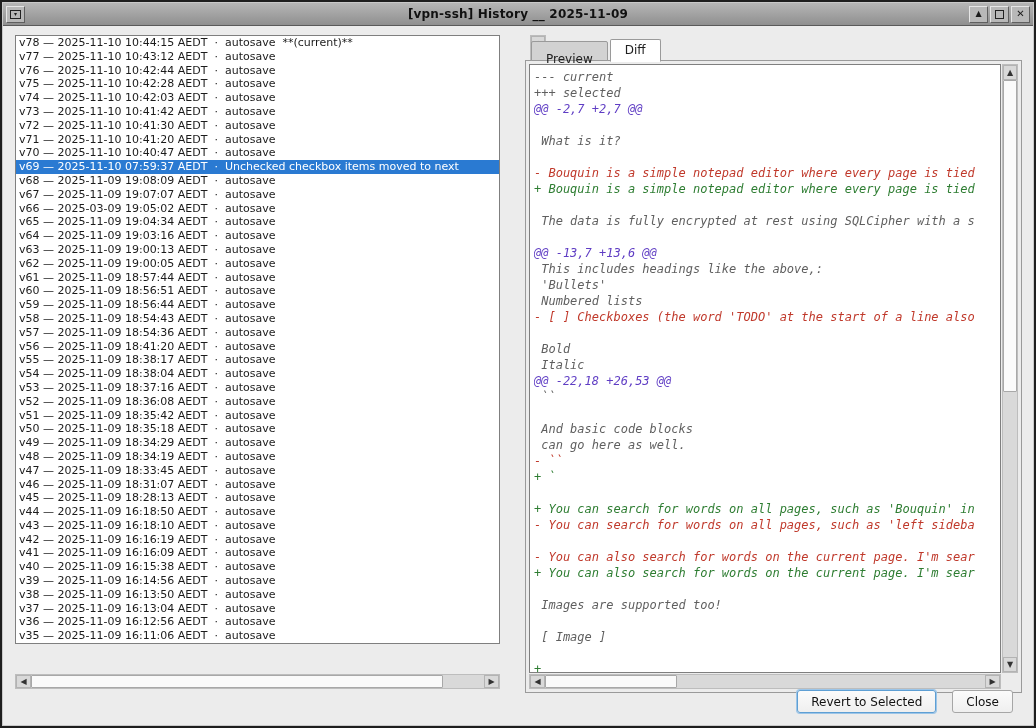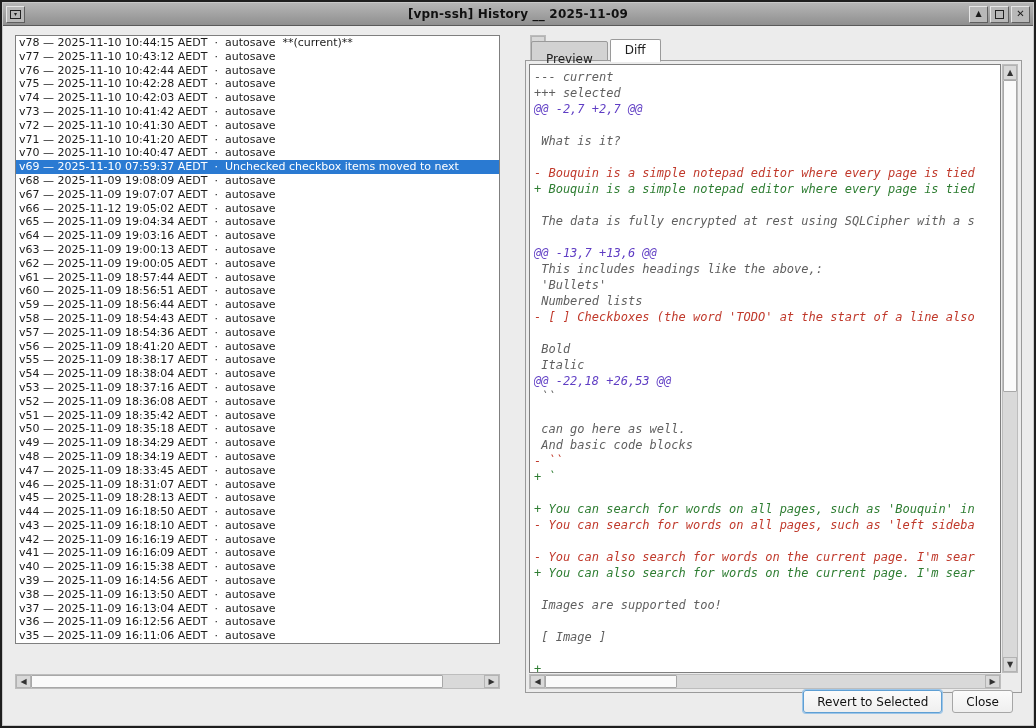--- a/index.html
+++ b/index.html
@@ -97,21 +97,21 @@
     font-size: 12px; line-height: 16px; height: 16px; white-space: pre; overflow: hidden;
   }
   .dline.meta { color: var(--c-ctx); }
   .dline.ctx  { color: var(--c-ctx); }
   .dline.hunk { color: var(--c-hunk); }
   .dline.del  { color: var(--c-del); }
   .dline.add  { color: var(--c-add); }
 
   
   .btn-row {
-    position: absolute; right: 21px; bottom: 13px; display: flex; gap: 10px;
+    position: absolute; right: 21px; bottom: 13px; display: flex; gap: 16px;
   }
   .btn {
     height: 23px; padding: 0 13px; font-size: 12px; color: #111;
     background: linear-gradient(#fbfbfb, #efefef);
     border: 1px solid #a6a6a6; border-radius: 3px;
     display: flex; align-items: center; justify-content: center;
   }
   .btn.focused {
     border: 1px solid #5e9fd4;
     box-shadow: 0 0 0 1px #9cc5e8;
@@ -147,21 +147,21 @@
         <div class="row">v76 — 2025-11-10 10:42:44 AEDT  ·  autosave</div>
         <div class="row">v75 — 2025-11-10 10:42:28 AEDT  ·  autosave</div>
         <div class="row">v74 — 2025-11-10 10:42:03 AEDT  ·  autosave</div>
         <div class="row">v73 — 2025-11-10 10:41:42 AEDT  ·  autosave</div>
         <div class="row">v72 — 2025-11-10 10:41:30 AEDT  ·  autosave</div>
         <div class="row">v71 — 2025-11-10 10:41:20 AEDT  ·  autosave</div>
         <div class="row">v70 — 2025-11-10 10:40:47 AEDT  ·  autosave</div>
         <div class="row selected">v69 — 2025-11-10 07:59:37 AEDT  ·  Unchecked checkbox items moved to next</div>
         <div class="row">v68 — 2025-11-09 19:08:09 AEDT  ·  autosave</div>
         <div class="row">v67 — 2025-11-09 19:07:07 AEDT  ·  autosave</div>
-        <div class="row">v66 — 2025-11-12 19:05:02 AEDT  ·  autosave</div>
+        <div class="row">v66 — 2025-03-09 19:05:02 AEDT  ·  autosave</div>
         <div class="row">v65 — 2025-11-09 19:04:34 AEDT  ·  autosave</div>
         <div class="row">v64 — 2025-11-09 19:03:16 AEDT  ·  autosave</div>
         <div class="row">v63 — 2025-11-09 19:00:13 AEDT  ·  autosave</div>
         <div class="row">v62 — 2025-11-09 19:00:05 AEDT  ·  autosave</div>
         <div class="row">v61 — 2025-11-09 18:57:44 AEDT  ·  autosave</div>
         <div class="row">v60 — 2025-11-09 18:56:51 AEDT  ·  autosave</div>
         <div class="row">v59 — 2025-11-09 18:56:44 AEDT  ·  autosave</div>
         <div class="row">v58 — 2025-11-09 18:54:43 AEDT  ·  autosave</div>
         <div class="row">v57 — 2025-11-09 18:54:36 AEDT  ·  autosave</div>
         <div class="row">v56 — 2025-11-09 18:41:20 AEDT  ·  autosave</div>
@@ -229,22 +229,22 @@
           <div class="dline ctx"> This includes headings like the above,:</div>
           <div class="dline ctx"> 'Bullets'</div>
           <div class="dline ctx"> Numbered lists</div>
           <div class="dline del">- [ ] Checkboxes (the word 'TODO' at the start of a line also</div>
           <div class="dline ctx"> </div>
           <div class="dline ctx"> Bold</div>
           <div class="dline ctx"> Italic</div>
           <div class="dline hunk">@@ -22,18 +26,53 @@</div>
           <div class="dline ctx"> ``</div>
           <div class="dline ctx"> </div>
+          <div class="dline ctx"> And basic code blocks</div>
           <div class="dline ctx"> can go here as well.</div>
-          <div class="dline ctx"> And basic code blocks</div>
           <div class="dline del">- ``</div>
           <div class="dline add">+ `</div>
           <div class="dline ctx"> </div>
           <div class="dline add">+ You can search for words on all pages, such as 'Bouquin' in</div>
           <div class="dline del">- You can search for words on all pages, such as 'left sideba</div>
           <div class="dline ctx"> </div>
           <div class="dline del">- You can also search for words on the current page. I'm sear</div>
           <div class="dline add">+ You can also search for words on the current page. I'm sear</div>
           <div class="dline ctx"> </div>
           <div class="dline ctx"> Images are supported too!</div>

